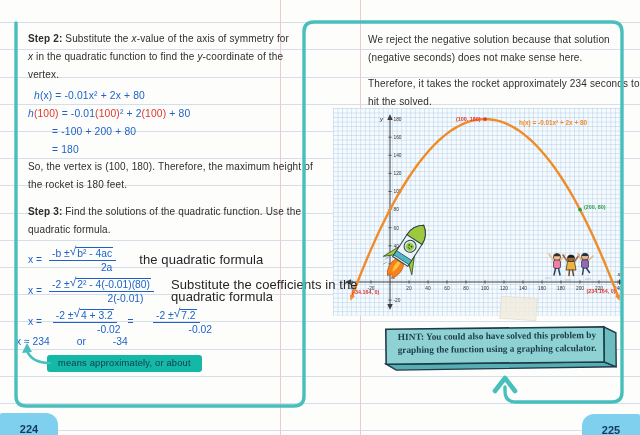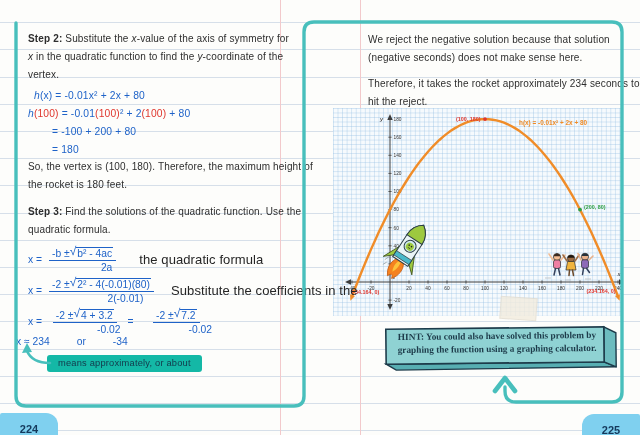--- a/index.html
+++ b/index.html
@@ -88,20 +88,21 @@
           <span>-2 ± </span>
           <span class="sqrt">
             <span class="sym">√</span>
             <span class="rad">2² - 4(-0.01)(80)</span>
           </span>
         </span>
       <span class="den">2(-0.01)</span>
     </span>
     <span class="note" style="margin-left:10px">
       <span style="display:block">Substitute the coefficients in the</span>
+      <span style="display:block">quadratic formula</span>
     </span>
   </div>
 
   <div class="mrow" style="left:28px;top:308px">
     <span>x =</span>
     <span class="frac">
       <span class="num">
           <span>-2 ± </span>
           <span class="sqrt">
             <span class="sym">√</span>
@@ -129,21 +130,21 @@
     <span>-34</span>
   </div>
 
   <div class="callout">means approximately, or about</div>
 </div>
 
 <div>
   <div class="hw" style="left:368px;top:34px">We reject the negative solution because that solution</div>
   <div class="hw" style="left:368px;top:52px">(negative seconds) does not make sense here.</div>
   <div class="hw" style="left:368px;top:78px">Therefore, it takes the rocket approximately 234 seconds to</div>
-  <div class="hw" style="left:368px;top:96px">hit the reject.</div>
+  <div class="hw" style="left:368px;top:96px">hit the solved.</div>
 
   <div class="graph-panel">
     <svg id="graph-svg" width="288" height="208" viewBox="0 0 288 208">
       <g id="g-axes">
           <line x1="14" y1="174" x2="290" y2="174" stroke="#3c3c3c" stroke-width="1"></line>
           <polygon points="12,174 18,171.3 18,176.7" fill="#3c3c3c"></polygon>
           <polygon points="292,174 286,171.3 286,176.7" fill="#3c3c3c"></polygon>
           <line x1="57" y1="9" x2="57" y2="199" stroke="#3c3c3c" stroke-width="1"></line>
           <polygon points="57,6 54.3,12 59.7,12" fill="#3c3c3c"></polygon>
           <polygon points="57,202 54.3,196 59.7,196" fill="#3c3c3c"></polygon>

